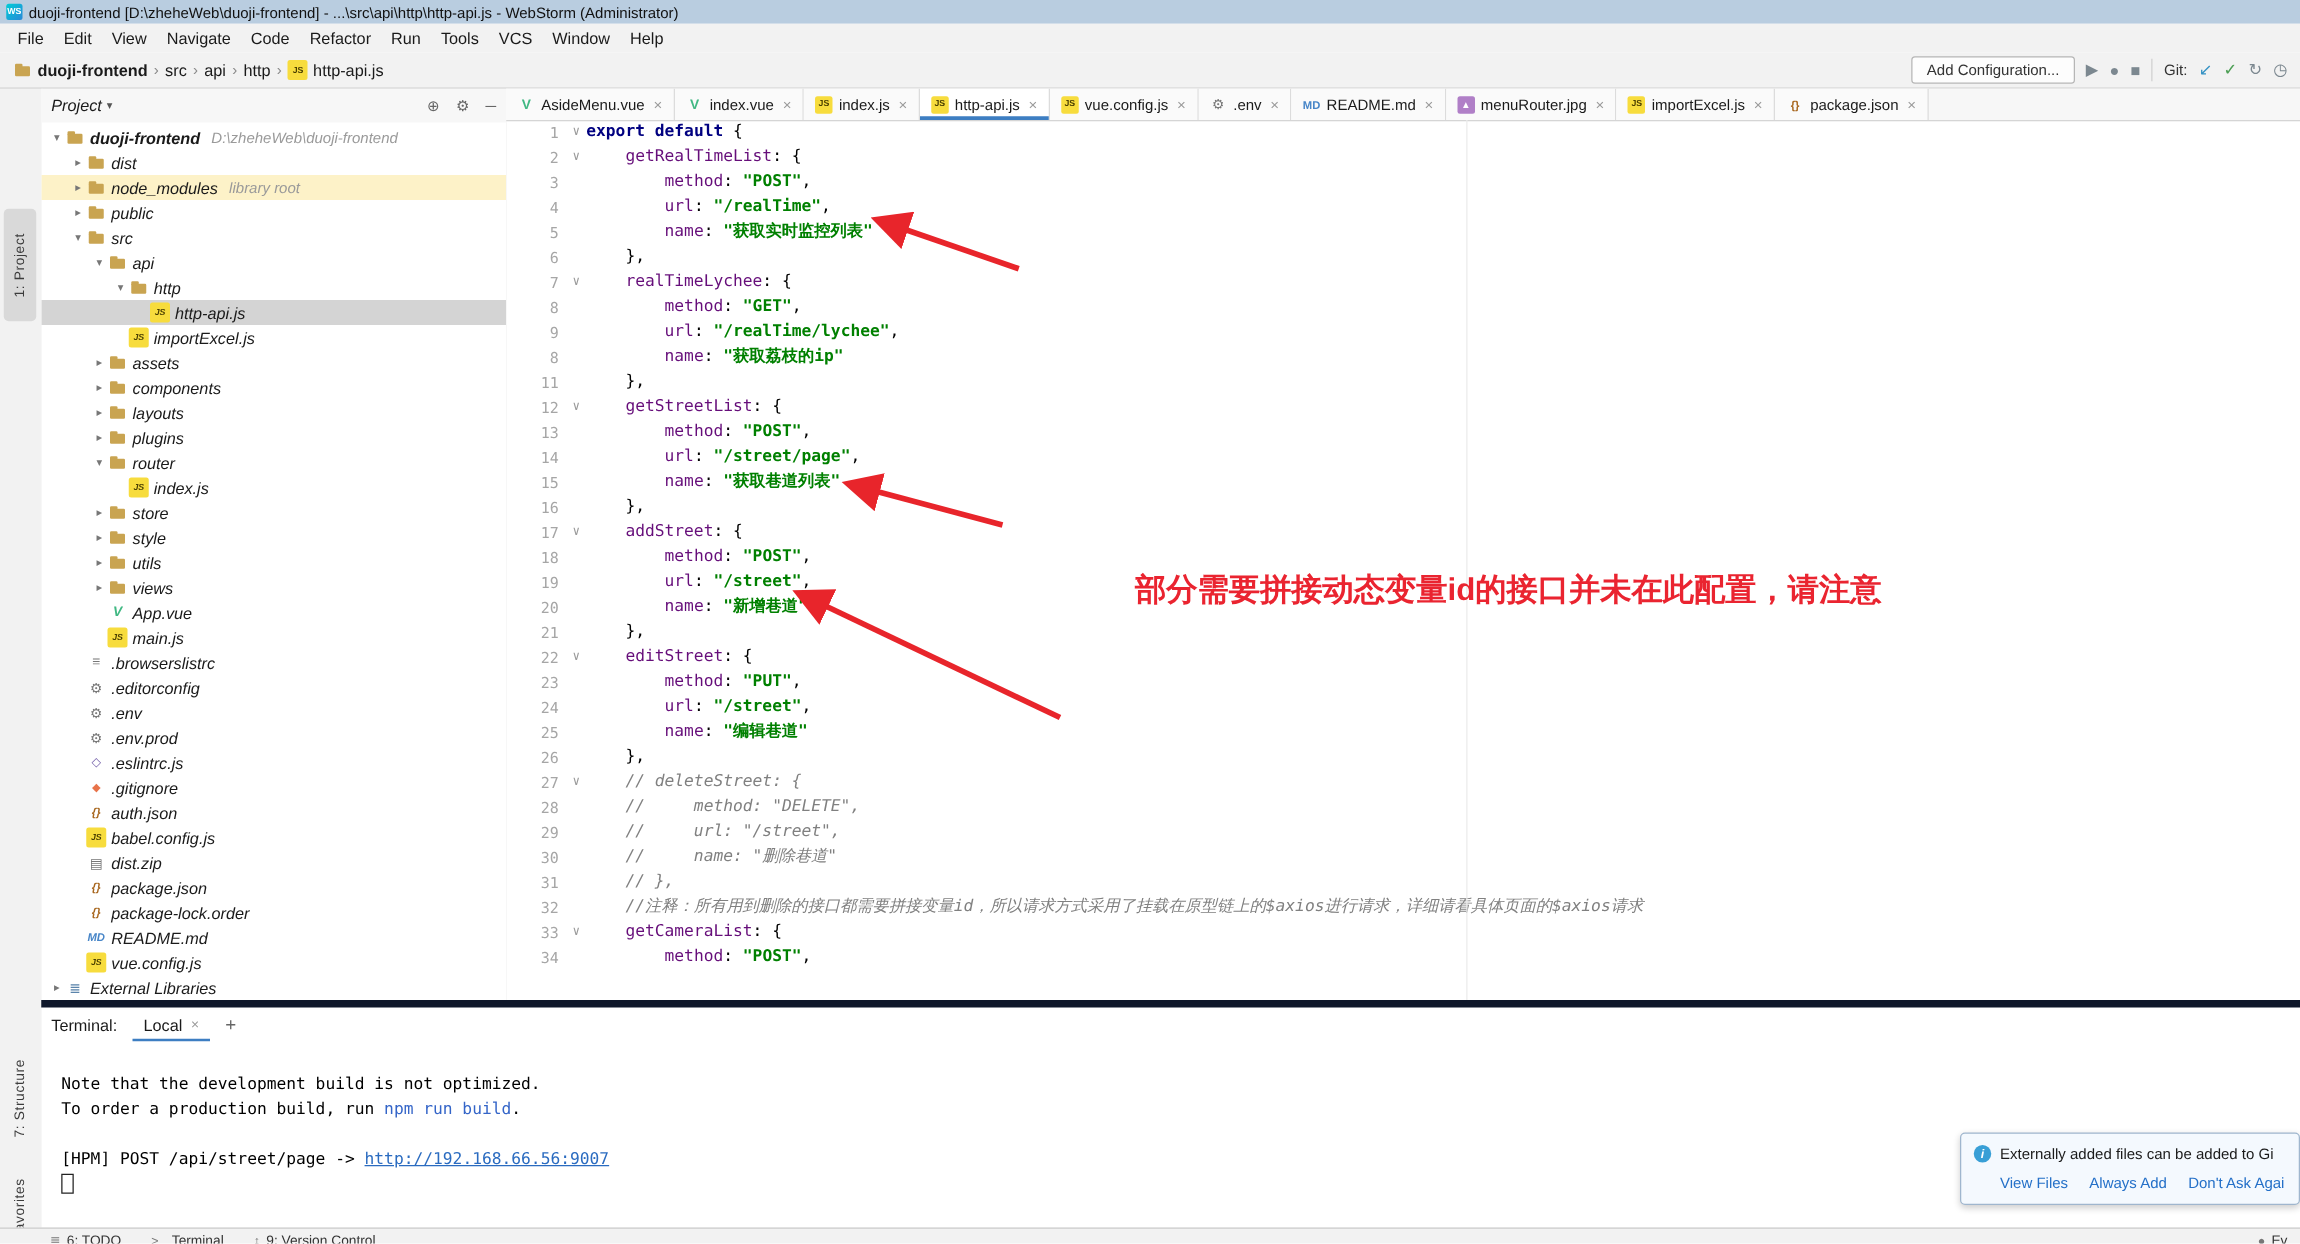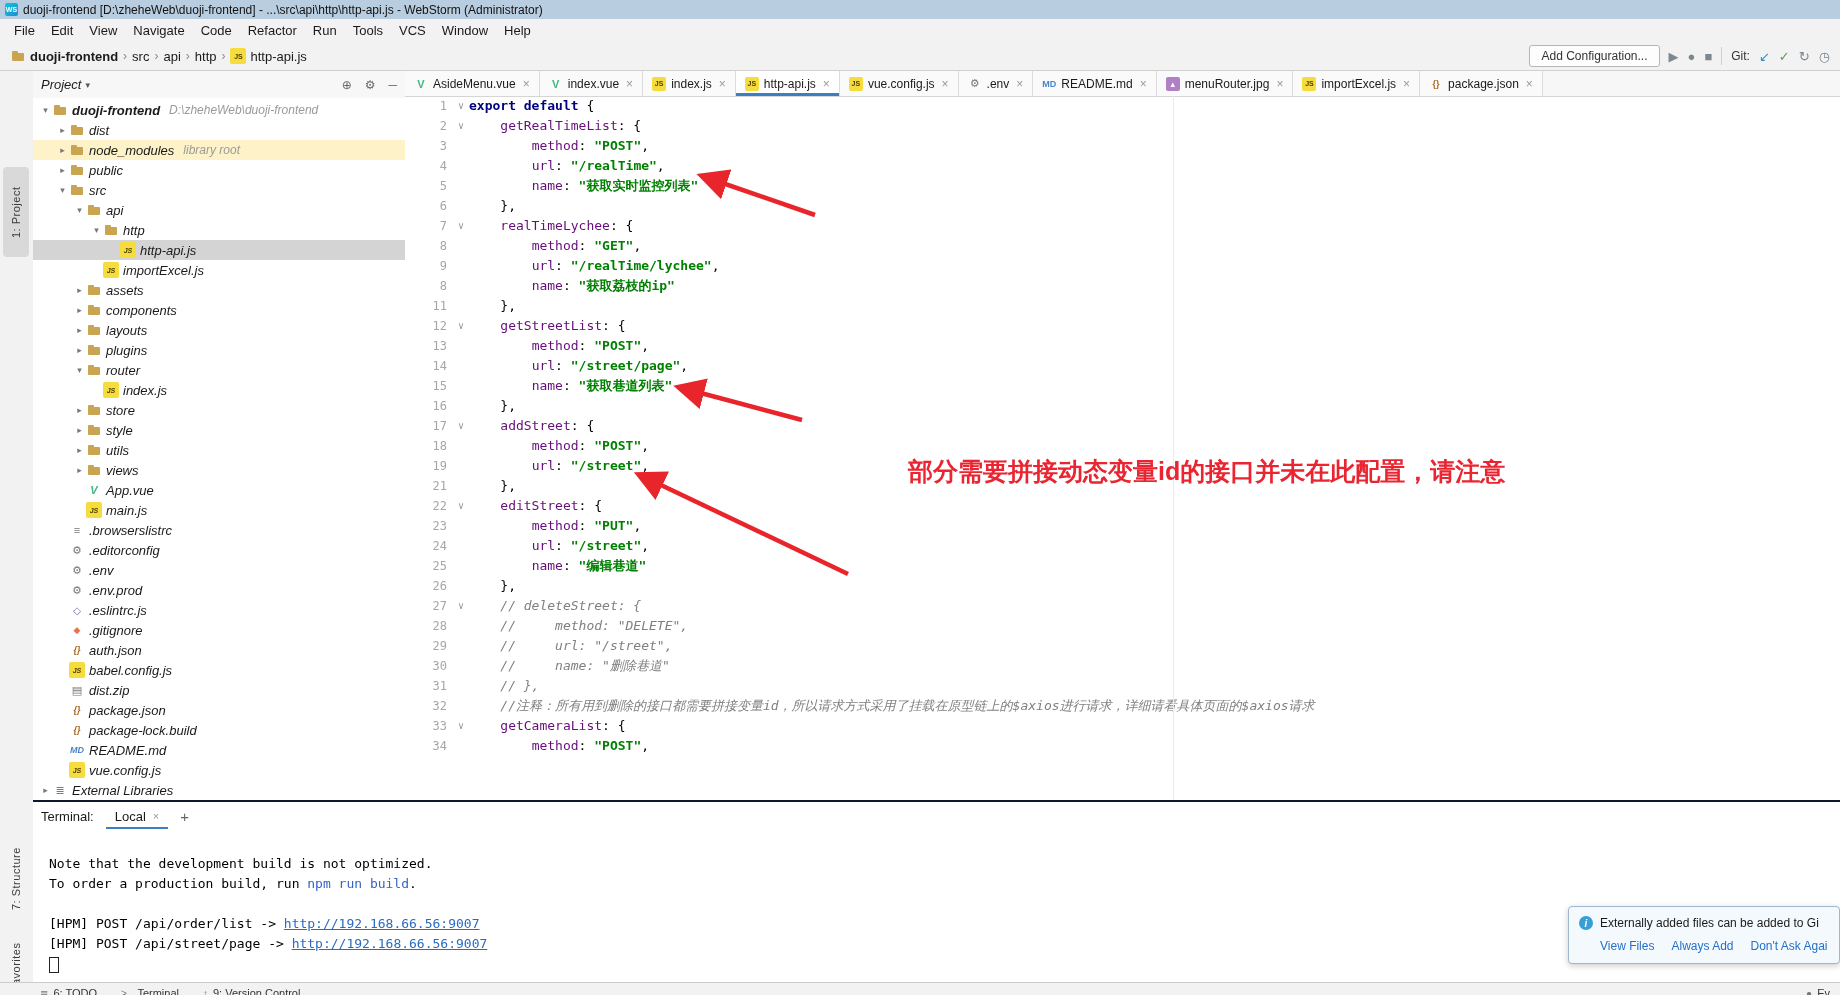--- a/index.html
+++ b/index.html
@@ -106,21 +106,21 @@
   .tk-str{color:#008000;font-weight:bold;}
   .tk-pl{color:#000;}
   .tk-com{color:#808080;font-style:italic;}
 
   
   .annotation-text{position:absolute;left:908px;top:455px;font-size:25px;font-weight:600;color:#ea2430;z-index:6;}
   .arrows{position:absolute;left:0;top:0;pointer-events:none;z-index:5;}
 
   
   .terminal{position:absolute;left:33px;right:0;top:800px;height:183px;background:#fff;
-            border-top:2px solid #0f172a;overflow:hidden;}
+            border-top:6px solid #0f172a;overflow:hidden;}
   .term-header{height:28px;display:flex;align-items:center;gap:12px;padding-left:8px;font-size:13px;}
   .term-tab{display:flex;align-items:center;gap:7px;padding:4px 9px;position:relative;}
   .term-tab::after{content:"";position:absolute;left:0;right:0;bottom:-1px;height:2px;background:#3d7ec2;}
   .term-close{color:#999;font-size:11px;}
   .term-plus{color:#666;font-size:15px;}
   .term-output{position:absolute;top:52px;left:16px;right:0;
                font-family:"DejaVu Sans Mono","Liberation Mono",monospace;}
   .term-line{height:20px;line-height:20px;font-size:13px;white-space:pre;}
   .tl-pl{color:#000;}
   .tl-cmd{color:#3465c8;}
@@ -377,21 +377,21 @@
         <span class="tree-label">dist.zip</span>
       </div>
       <div class="tree-row" style="padding-left: 23px;">
         <span class="tree-chevron"></span>
         <span class="fi fi-json">{}</span>
         <span class="tree-label">package.json</span>
       </div>
       <div class="tree-row" style="padding-left: 23px;">
         <span class="tree-chevron"></span>
         <span class="fi fi-json">{}</span>
-        <span class="tree-label">package-lock.build</span>
+        <span class="tree-label">package-lock.order</span>
       </div>
       <div class="tree-row" style="padding-left: 23px;">
         <span class="tree-chevron"></span>
         <span class="fi fi-md">MD</span>
         <span class="tree-label">README.md</span>
       </div>
       <div class="tree-row" style="padding-left: 23px;">
         <span class="tree-chevron"></span>
         <span class="fi fi-js">JS</span>
         <span class="tree-label">vue.config.js</span>
@@ -571,20 +571,26 @@
           <span class="gutter-cell">
             <span class="gutter-num">18</span>
           </span>
           <span class="code-text"><span class="tk-pl">        </span><span class="tk-prop">method</span><span class="tk-pl">: </span><span class="tk-str">"POST"</span><span class="tk-pl">,</span></span>
         </div>
         <div class="code-line">
           <span class="gutter-cell">
             <span class="gutter-num">19</span>
           </span>
           <span class="code-text"><span class="tk-pl">        </span><span class="tk-prop">url</span><span class="tk-pl">: </span><span class="tk-str">"/street"</span><span class="tk-pl">,</span></span>
+        </div>
+        <div class="code-line">
+          <span class="gutter-cell">
+            <span class="gutter-num">20</span>
+          </span>
+          <span class="code-text"><span class="tk-pl">        </span><span class="tk-prop">name</span><span class="tk-pl">: </span><span class="tk-str">"新增巷道"</span></span>
         </div>
         <div class="code-line">
           <span class="gutter-cell">
             <span class="gutter-num">21</span>
           </span>
           <span class="code-text"><span class="tk-pl">    },</span></span>
         </div>
         <div class="code-line">
           <span class="gutter-cell">
             <span class="gutter-num">22</span>
@@ -688,21 +694,20 @@
     <span class="term-tab">
       <span>Local</span>
       <span class="term-close">×</span>
     </span>
     <span class="term-plus">+</span>
   </div>
   <div class="term-output">
       <div class="term-line"><span class="tl-pl">Note that the development build is not optimized.</span></div>
       <div class="term-line"><span class="tl-pl">To order a production build, run </span><span class="tl-cmd">npm run build</span><span class="tl-pl">.</span></div>
       <div class="term-line"></div>
-      <div class="term-line"><span class="tl-pl">[HPM] POST /api/order/list -&gt; </span><span class="tl-link">http://192.168.66.56:9007</span></div>
       <div class="term-line"><span class="tl-pl">[HPM] POST /api/street/page -&gt; </span><span class="tl-link">http://192.168.66.56:9007</span></div>
       <div class="term-line"><span class="tl-cursor"></span></div>
     </div>
 </div>
 
 <div class="notification">
   <div class="notif-row">
     <span class="notif-icon">i</span>
     <span class="notif-text">Externally added files can be added to Gi</span>
   </div>

